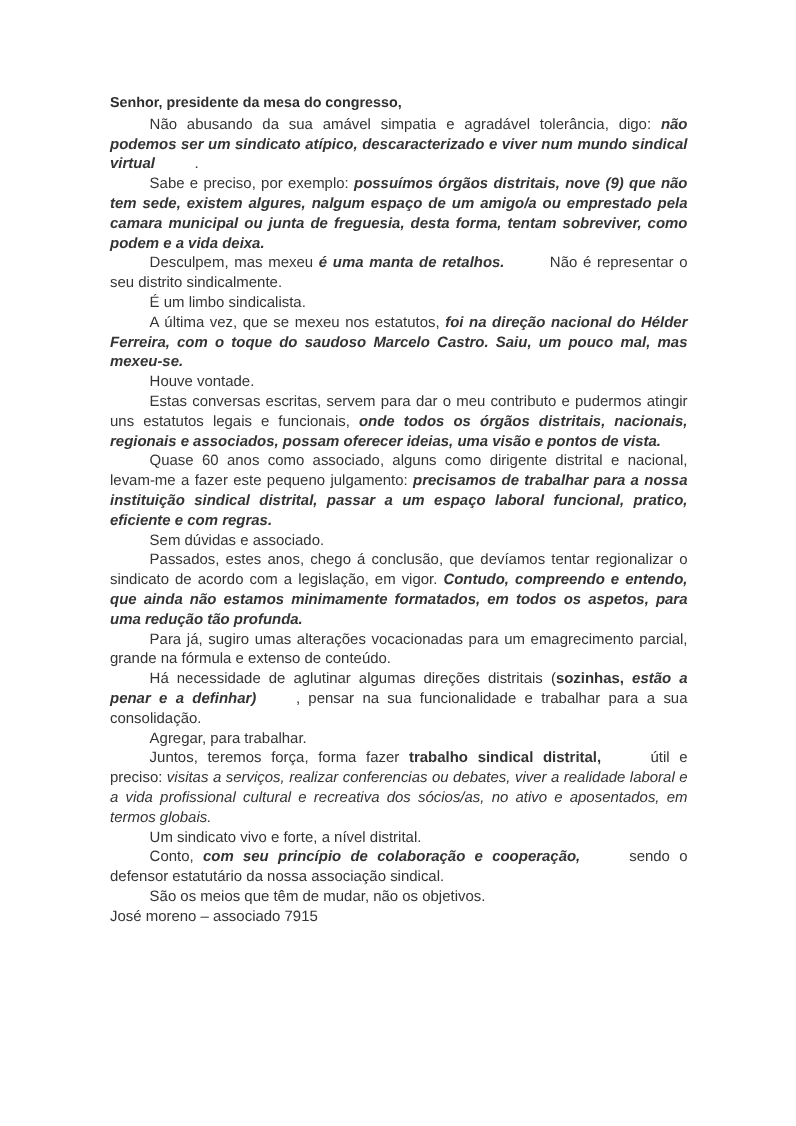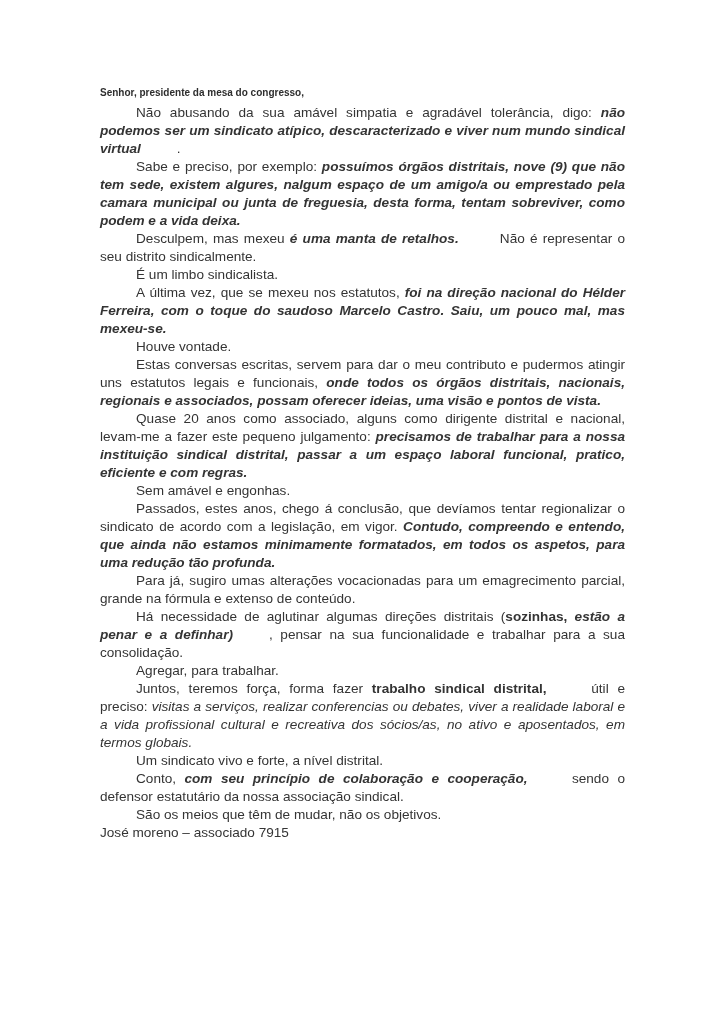--- a/index.html
+++ b/index.html
@@ -16,21 +16,21 @@
     font-family: "Liberation Sans", sans-serif;
     color: #343434;
   }
   .text-block {
     position: absolute;
     left: 100px;
     top: 82px;
     width: 525px;
   }
   .doc-title {
-    font-size: 10px;
+    font-size: 13px;
     font-weight: bold;
     line-height: 21px;
     margin: 0 0 1px 0;
     text-align: left;
     color: #2e2e2e;
   }
   .para {
     margin: 0;
     font-size: 13.6px;
     line-height: 18px;
@@ -56,22 +56,22 @@
   <div class="text-block">
     <h1 class="doc-title">Senhor, presidente da mesa do congresso,</h1>
     <div>
         <p class="para"><span class="run-n">Não abusando da sua amável simpatia e agradável tolerância, digo: </span><span class="run-bi">não podemos ser um sindicato atípico, descaracterizado e viver num mundo sindical virtual</span><span class="run-n">.</span></p>
         <p class="para"><span class="run-n">Sabe e preciso, por exemplo: </span><span class="run-bi">possuímos órgãos distritais, nove (9) que não tem sede, existem algures, nalgum espaço de um amigo/a ou emprestado pela camara municipal ou junta de freguesia, desta forma, tentam sobreviver, como podem e a vida deixa.</span></p>
         <p class="para"><span class="run-n">Desculpem, mas mexeu </span><span class="run-bi">é uma manta de retalhos.</span><span class="run-n"> Não é representar o seu distrito sindicalmente.</span></p>
         <p class="para"><span class="run-n">É um limbo sindicalista.</span></p>
         <p class="para"><span class="run-n">A última vez, que se mexeu nos estatutos, </span><span class="run-bi">foi na direção nacional do Hélder Ferreira, com o toque do saudoso Marcelo Castro. Saiu, um pouco mal, mas mexeu-se.</span></p>
         <p class="para"><span class="run-n">Houve vontade.</span></p>
         <p class="para"><span class="run-n">Estas conversas escritas, servem para dar o meu contributo e pudermos atingir uns estatutos legais e funcionais, </span><span class="run-bi">onde todos os órgãos distritais, nacionais, regionais e associados, possam oferecer ideias, uma visão e pontos de vista.</span></p>
-        <p class="para"><span class="run-n">Quase 20 anos como associado, alguns como dirigente distrital e nacional, levam-me a fazer este pequeno julgamento: </span><span class="run-bi">precisamos de trabalhar para a nossa instituição sindical distrital, passar a um espaço laboral funcional, pratico, eficiente e com regras.</span></p>
-        <p class="para"><span class="run-n">Sem amável e engonhas.</span></p>
+        <p class="para"><span class="run-n">Quase 60 anos como associado, alguns como dirigente distrital e nacional, levam-me a fazer este pequeno julgamento: </span><span class="run-bi">precisamos de trabalhar para a nossa instituição sindical distrital, passar a um espaço laboral funcional, pratico, eficiente e com regras.</span></p>
+        <p class="para"><span class="run-n">Sem dúvidas e associado.</span></p>
         <p class="para"><span class="run-n">Passados, estes anos, chego á conclusão, que devíamos tentar regionalizar o sindicato de acordo com a legislação, em vigor. </span><span class="run-bi">Contudo, compreendo e entendo, que ainda não estamos minimamente formatados, em todos os aspetos, para uma redução tão profunda.</span></p>
         <p class="para"><span class="run-n">Para já, sugiro umas alterações vocacionadas para um emagrecimento parcial, grande na fórmula e extenso de conteúdo.</span></p>
         <p class="para"><span class="run-n">Há necessidade de aglutinar algumas direções distritais (</span><span class="run-b">sozinhas, </span><span class="run-bi">estão a penar e a definhar)</span><span class="run-n">, pensar na sua funcionalidade e trabalhar para a sua consolidação.</span></p>
         <p class="para"><span class="run-n">Agregar, para trabalhar.</span></p>
         <p class="para"><span class="run-n">Juntos, teremos força, forma fazer </span><span class="run-b">trabalho sindical distrital,</span><span class="run-n"> útil e preciso: </span><span class="run-i">visitas a serviços, realizar conferencias ou debates, viver a realidade laboral e a vida profissional cultural e recreativa dos sócios/as, no ativo e aposentados, em termos globais.</span></p>
         <p class="para"><span class="run-n">Um sindicato vivo e forte, a nível distrital.</span></p>
         <p class="para"><span class="run-n">Conto, </span><span class="run-bi">com seu princípio de colaboração e cooperação,</span><span class="run-n"> sendo o defensor estatutário da nossa associação sindical.</span></p>
         <p class="para"><span class="run-n">São os meios que têm de mudar, não os objetivos.</span></p>
       </div>
     <p class="signature">José moreno – associado 7915</p>

